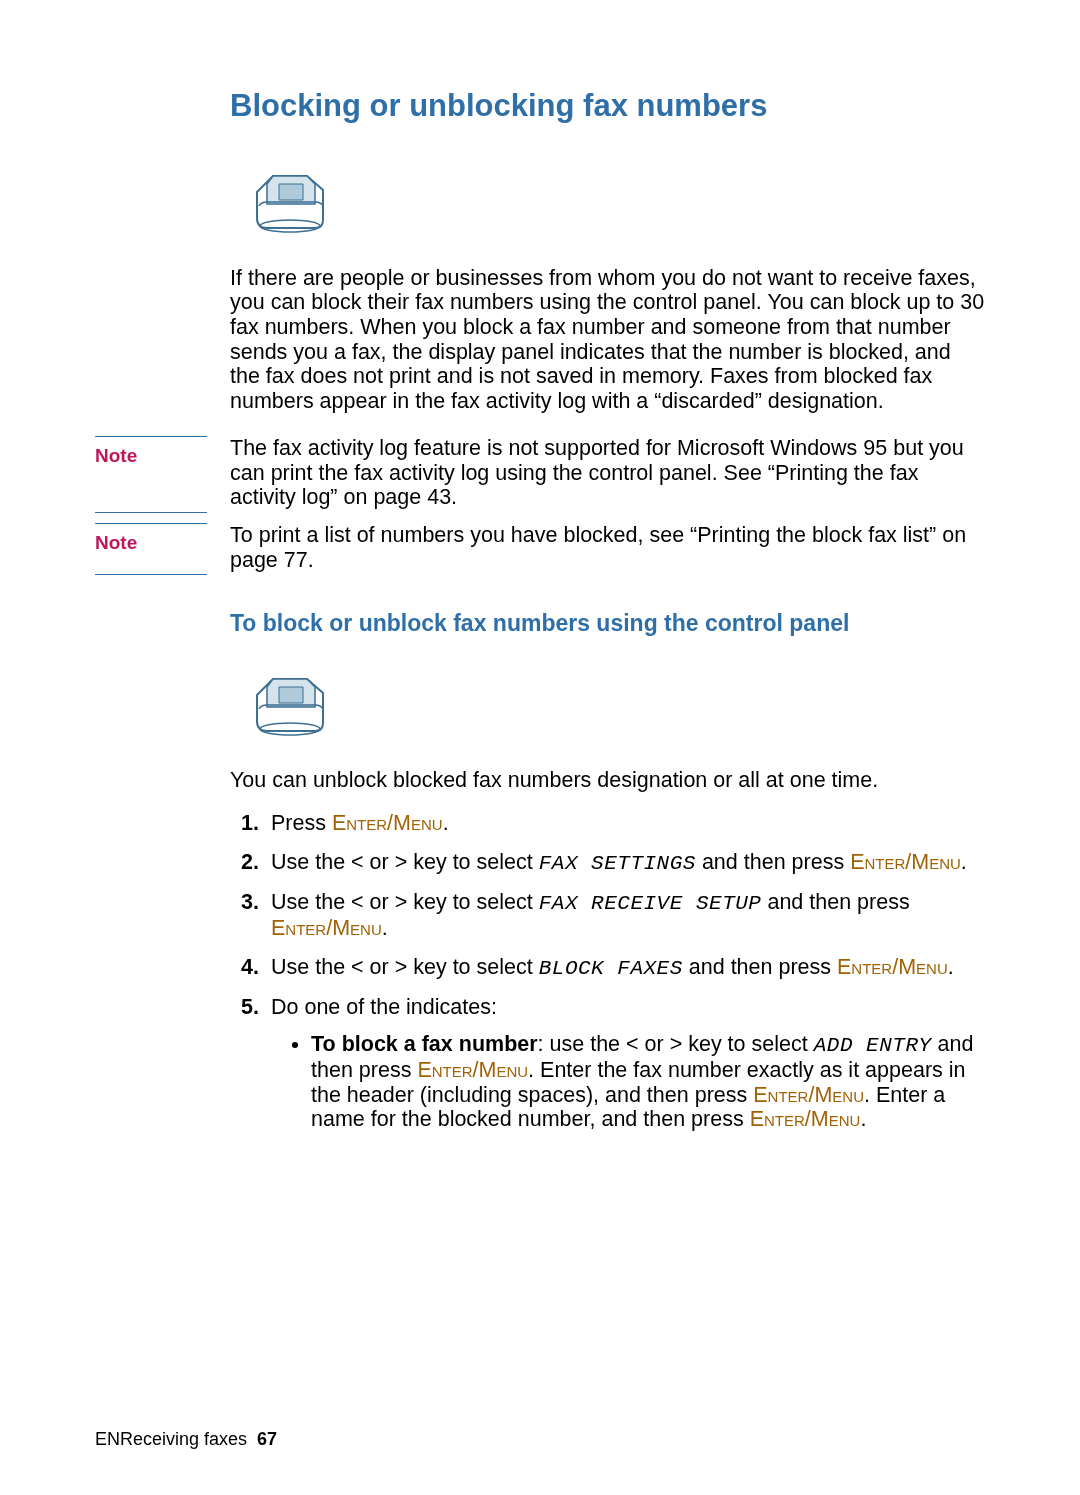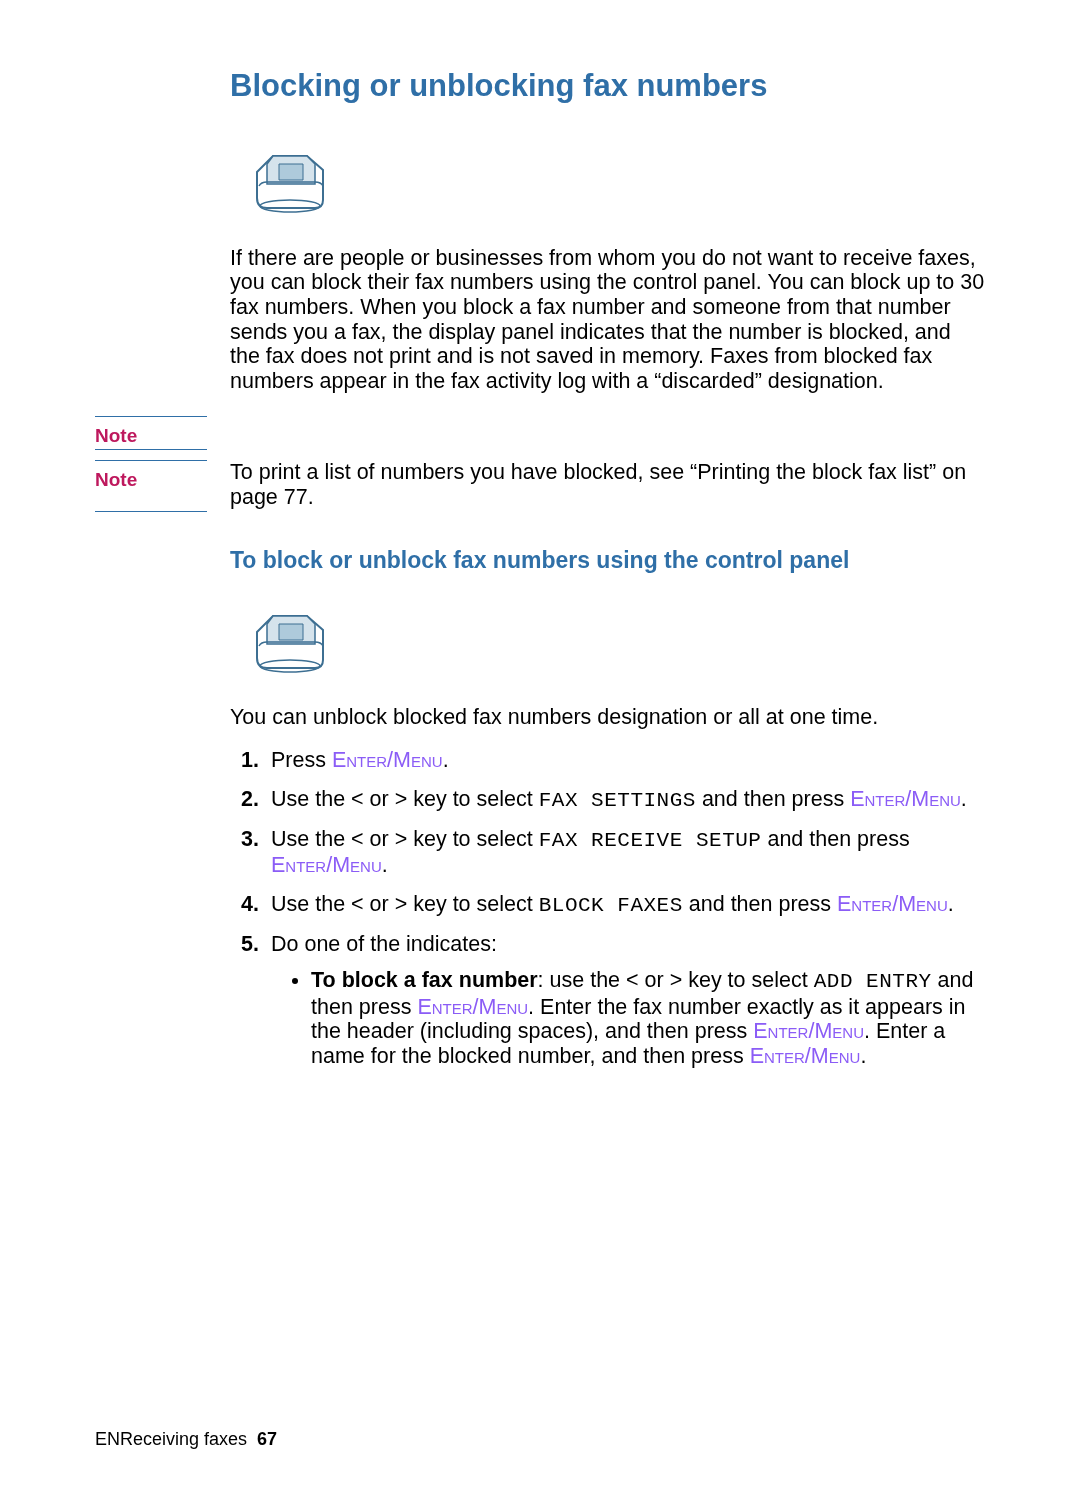--- a/index.html
+++ b/index.html
@@ -8,21 +8,21 @@
     background: #ffffff;
     font-family: Arial, Helvetica, sans-serif;
     color: #000;
     width: 1080px;
   }
   .page {
     position: relative;
     width: 1080px;
     height: 1495px;
     box-sizing: border-box;
-    padding: 68px 95px 0 95px;
+    padding: 88px 95px 0 95px;
   }
   h1.main-heading {
     color: #2f6fa7;
     font-size: 31px;
     font-weight: bold;
     margin: 0 0 38px 0;
     padding-left: 135px;
   }
   .printer-icon {
     margin-left: 150px;
@@ -92,27 +92,28 @@
   }
   ul.bullets {
     list-style-type: disc;
     margin: 12px 0 0 0;
     padding-left: 40px;
   }
   ul.bullets > li {
     margin-bottom: 10px;
   }
   .smallcaps {
-    color: #8b5cf6;
+    color: #a16207;
     font-variant: small-caps;
   }
   .lcd {
     font-family: "Courier New", monospace;
     letter-spacing: 0.5px;
     font-size: 21px;
+    font-style: italic;
   }
   .footer {
     position: absolute;
     bottom: 45px;
     left: 95px;
     right: 95px;
     display: flex;
     justify-content: flex-start;
     font-size: 18px;
   }
@@ -137,20 +138,21 @@
     </svg>
   </div>
 
   <p class="body-text">If there are people or businesses from whom you do not want to receive faxes, you can block their fax numbers using the control panel. You can block up to 30 fax numbers. When you block a fax number and someone from that number sends you a fax, the display panel indicates that the number is blocked, and the fax does not print and is not saved in memory. Faxes from blocked fax numbers appear in the fax activity log with a “discarded” designation.</p>
 
   <div class="note-block">
     <div class="note-label-col">
       <hr class="note-hr">
       <span class="note-label">Note</span>
     </div>
+    <div class="note-text">The fax activity log feature is not supported for Microsoft Windows 95 but you can print the fax activity log using the control panel. See “Printing the fax activity log” on page 43.</div>
   </div>
   <div class="note-label-col" style="margin-top:-18px; margin-bottom:10px;">
     <hr class="note-hr-bottom">
   </div>
 
   <div class="note-block">
     <div class="note-label-col">
       <hr class="note-hr">
       <span class="note-label">Note</span>
     </div>

